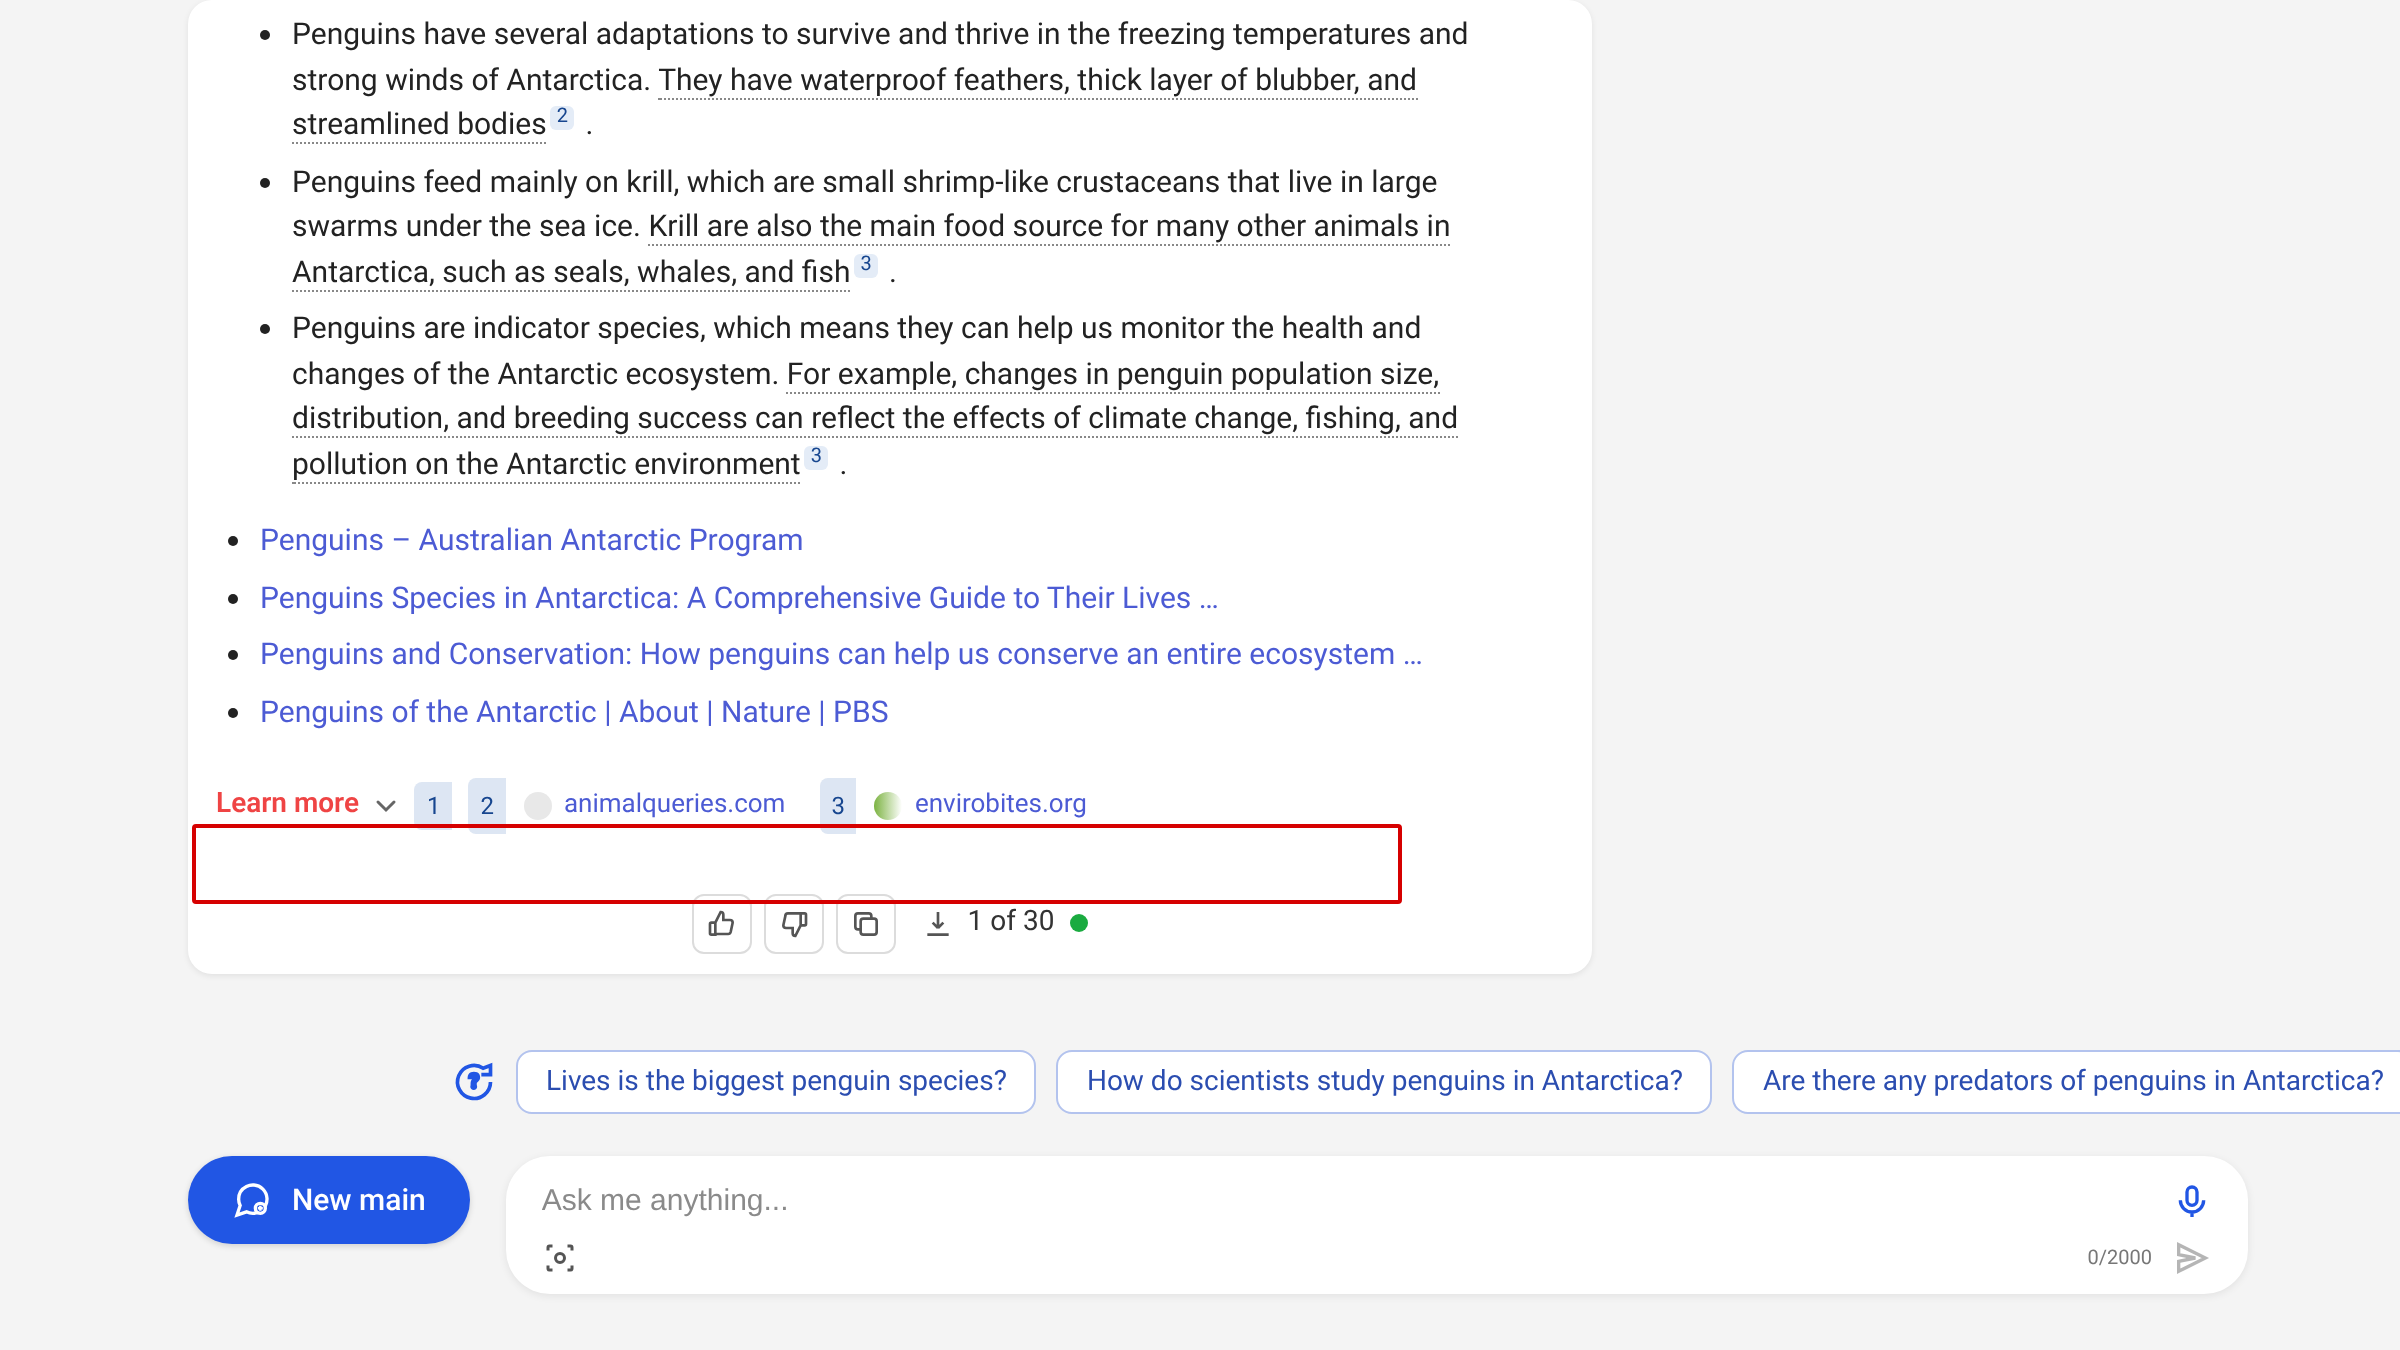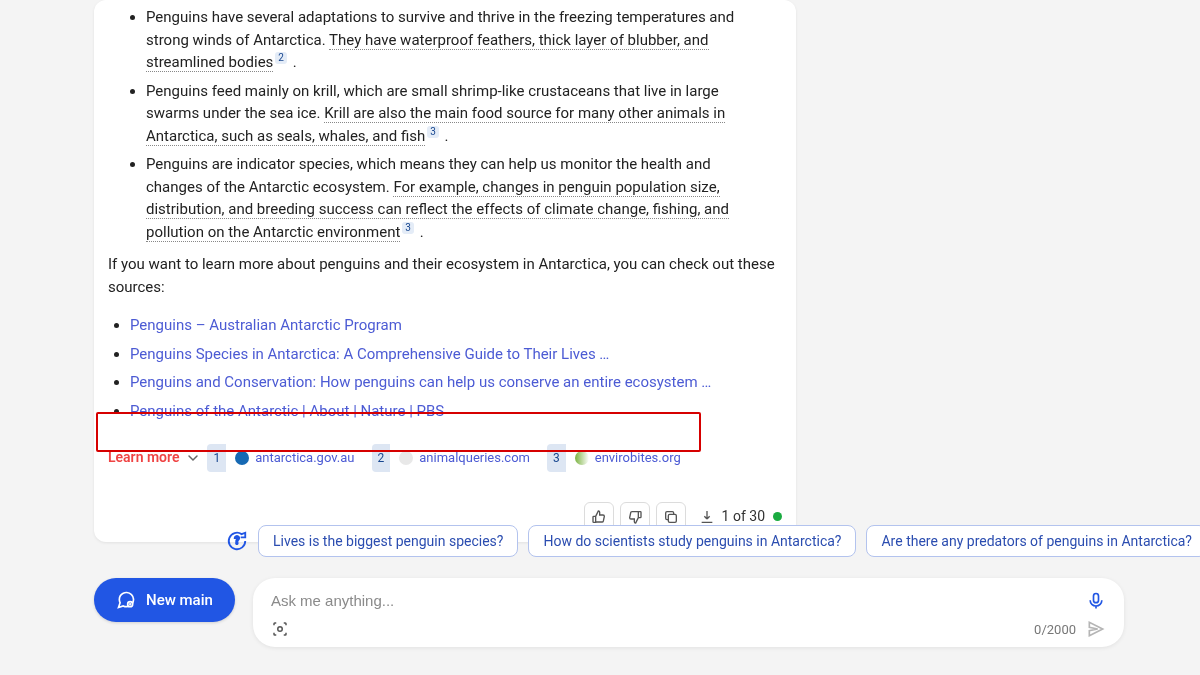--- a/index.html
+++ b/index.html
@@ -84,21 +84,21 @@
   .favicon.green { background: linear-gradient(90deg,#7cb342,#fff); }
   .highlight-box {
     position: absolute;
     border: 2.5px solid #d60000;
     border-radius: 2px;
     pointer-events: none;
   }
   .action-row {
     display: flex;
     align-items: center;
-    justify-content: flex-end;
+    justify-content: center;
     margin-top: 14px;
     padding-top: 10px;
   }
   .action-left { display: flex; align-items: center; gap: 6px; }
   .icon-btn {
     width: 30px; height: 30px; border-radius: 6px;
     display: inline-flex; align-items: center; justify-content: center;
     border: 1px solid #dcdcdc; background: #fff; cursor: pointer;
     color: #555;
   }
@@ -167,63 +167,58 @@
     flex: 1;
     border: none;
     outline: none;
     font-size: 15px;
     color: #333;
     padding: 4px 0;
   }
   .ask-input::placeholder { color: #8a8a8a; }
   .mic-icon { color: #2156e4; cursor: pointer; }
   .input-bottom { display: flex; align-items: center; justify-content: space-between; }
-  .counter { font-size: 13px; color: #777; display: flex; align-items: center; gap: 10px;}
+  .counter { font-size: 10px; color: #777; display: flex; align-items: center; gap: 10px;}
   .send-icon { color: #b5b5b5; cursor: pointer; }
   svg { display: block; }
 </style>
 </head>
 <body>
 
 <div class="response-card">
   <ul class="bullets">
     <li>
       <span>Penguins have several adaptations to survive and thrive in the freezing temperatures and strong winds of Antarctica. </span><span class="underlined">They have waterproof feathers, thick layer of blubber, and streamlined bodies</span><span class="citation-badge">2</span><span> .</span>
     </li>
     <li>
       <span>Penguins feed mainly on krill, which are small shrimp-like crustaceans that live in large swarms under the sea ice. </span><span class="underlined">Krill are also the main food source for many other animals in Antarctica, such as seals, whales, and fish</span><span class="citation-badge">3</span><span> .</span>
     </li>
     <li>
       <span>Penguins are indicator species, which means they can help us monitor the health and changes of the Antarctic ecosystem. </span><span class="underlined">For example, changes in penguin population size, distribution, and breeding success can reflect the effects of climate change, fishing, and pollution on the Antarctic environment</span><span class="citation-badge">3</span><span> .</span>
     </li>
   </ul>
 
-  <p class="paragraph">If you want to learn more about penguins and their ecosystem in Antarctica, you can check out these sources:</p>
 
   <ul class="links-list">
     <li><a>Penguins – Australian Antarctic Program</a></li>
     <li><a>Penguins Species in Antarctica: A Comprehensive Guide to Their Lives …</a></li>
     <li><a>Penguins and Conservation: How penguins can help us conserve an entire ecosystem …</a></li>
     <li><a>Penguins of the Antarctic | About | Nature | PBS</a></li>
   </ul>
 
   <div class="learn-more-row">
     <span class="learn-more-label">Learn more</span>
     <span class="chevron-down">
       <svg width="12" height="12" viewBox="0 0 12 12">
           <path d="M2 4l4 4 4-4" stroke="currentColor" stroke-width="1.5" fill="none" stroke-linecap="round"></path>
         </svg>
     </span>
 
     <span class="source-group">
       <span class="source-num">1</span>
-      <span class="source-chip">
-        <span class="favicon blue"></span>
-        <span>antarctica.gov.au</span>
-      </span>
     </span>
 
     <span class="source-group">
       <span class="source-num">2</span>
       <span class="source-chip">
         <span class="favicon gray"></span>
         <span>animalqueries.com</span>
       </span>
     </span>
 

